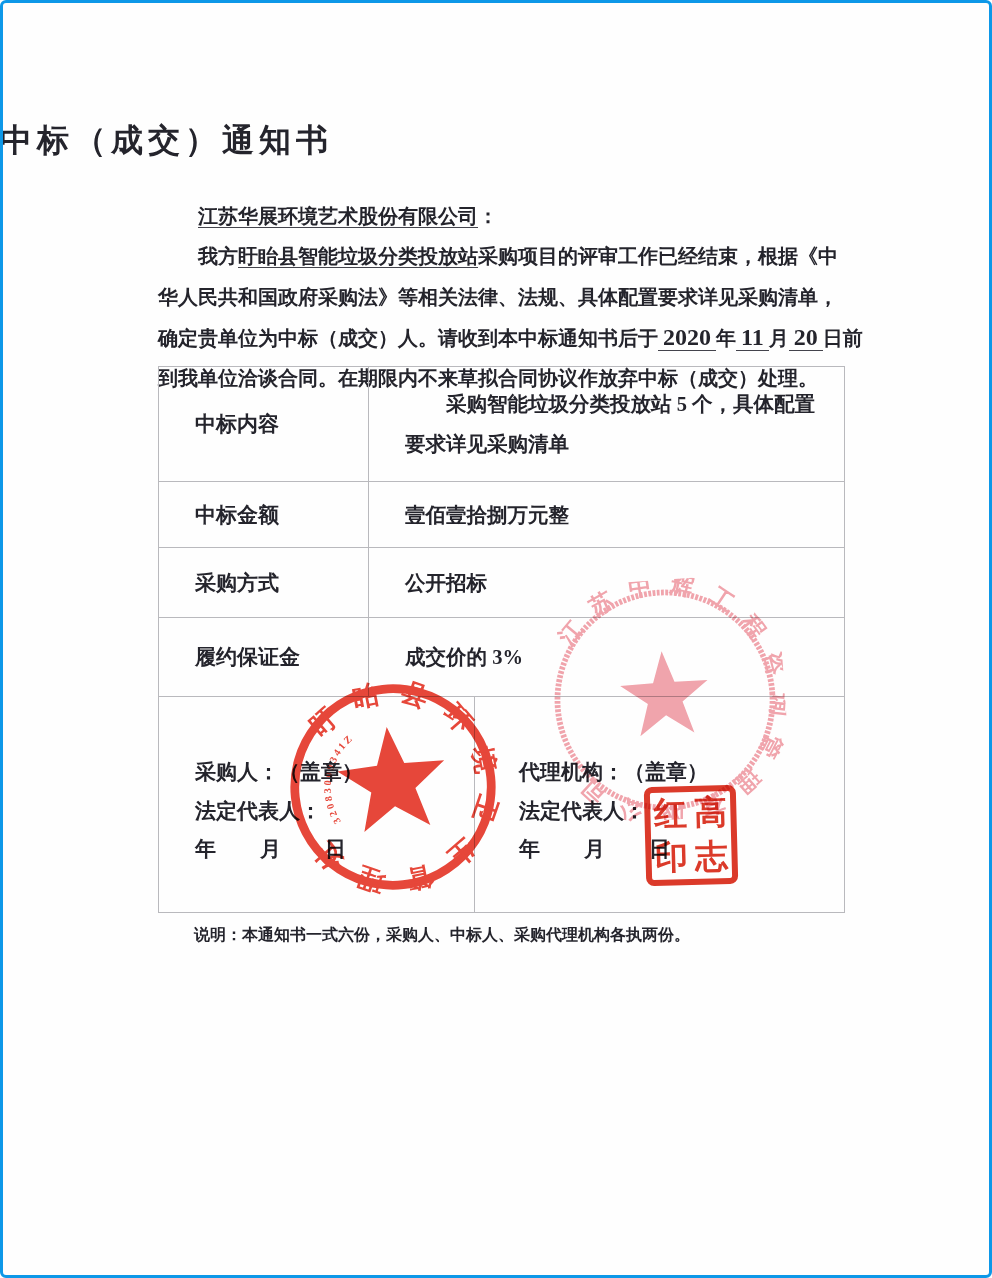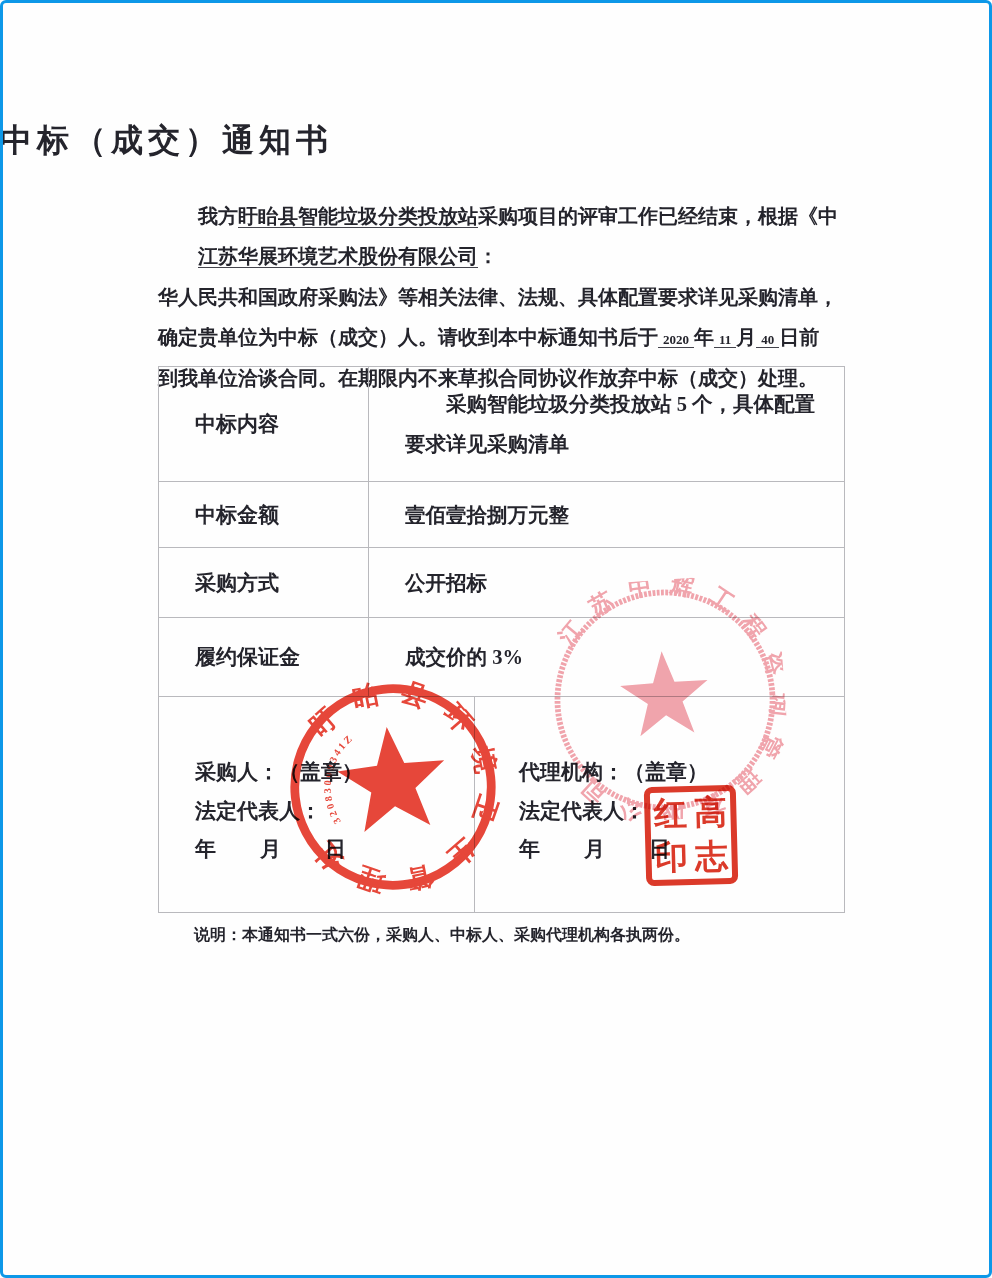--- a/index.html
+++ b/index.html
@@ -12,21 +12,21 @@
     border-radius:6px;pointer-events:none;z-index:9;
   }
   .title{
     position:absolute;top:119px;left:0;width:100%;
     font-size:32px;font-weight:700;letter-spacing:5px;
   }
   .body-text{position:absolute;left:158px;top:196px;width:692px;font-size:20px;font-weight:600;}
   .bline{height:40.4px;line-height:40.4px;white-space:nowrap;}
   .indent{padding-left:40px;}
   .u{border-bottom:1px solid #43434c;}
-  .num{padding:0 5px;font-size:13px;}
+  .num{padding:0 5px;font-size:24px;}
   .doc-table{
     position:absolute;left:158px;top:366px;width:687px;height:547px;
     border:1px solid var(--tb,#b9b9bd);box-sizing:border-box;display:flex;flex-direction:column;
   }
   .t-row{display:flex;border-bottom:1px solid var(--tb,#b9b9bd);box-sizing:border-box;}
   .t-row:last-child{border-bottom:none;flex:1;}
   .t-label{
     width:210px;box-sizing:border-box;border-right:1px solid var(--tb,#b9b9bd);
     display:flex;align-items:center;padding-left:36px;font-weight:700;font-size:21px;
   }
@@ -58,24 +58,24 @@
 </style>
 </head>
 <body>
 
 <div class="page">
   <div class="frame"></div>
 
   <div class="title">中标（成交）通知书</div>
 
   <div class="body-text">
+    <div class="bline indent"><span class="u">江苏华展环境艺术股份有限公司</span><span>：</span></div>
     <div class="bline indent"><span>我方</span><span class="u">盱眙县智能垃圾分类投放站</span><span>采购项目的评审工作已经结束，根据《中</span></div>
-    <div class="bline indent"><span class="u">江苏华展环境艺术股份有限公司</span><span>：</span></div>
     <div class="bline">华人民共和国政府采购法》等相关法律、法规、具体配置要求详见采购清单，</div>
-    <div class="bline"><span>确定贵单位为中标（成交）人。请收到本中标通知书后于</span><span class="u num">2020</span><span>年</span><span class="u num">11</span><span>月</span><span class="u num">40</span><span>日前</span></div>
+    <div class="bline"><span>确定贵单位为中标（成交）人。请收到本中标通知书后于</span><span class="u num">2020</span><span>年</span><span class="u num">11</span><span>月</span><span class="u num">20</span><span>日前</span></div>
     <div class="bline">到我单位洽谈合同。在期限内不来草拟合同协议作放弃中标（成交）处理。</div>
   </div>
 
   <div class="doc-table">
     <div class="t-row h-r1">
       <div class="t-label">中标内容</div>
       <div class="t-value">
           <div class="wrapval">采购智能垃圾分类投放站 5 个，具体配置要求详见采购清单</div>
         </div>
     </div>

